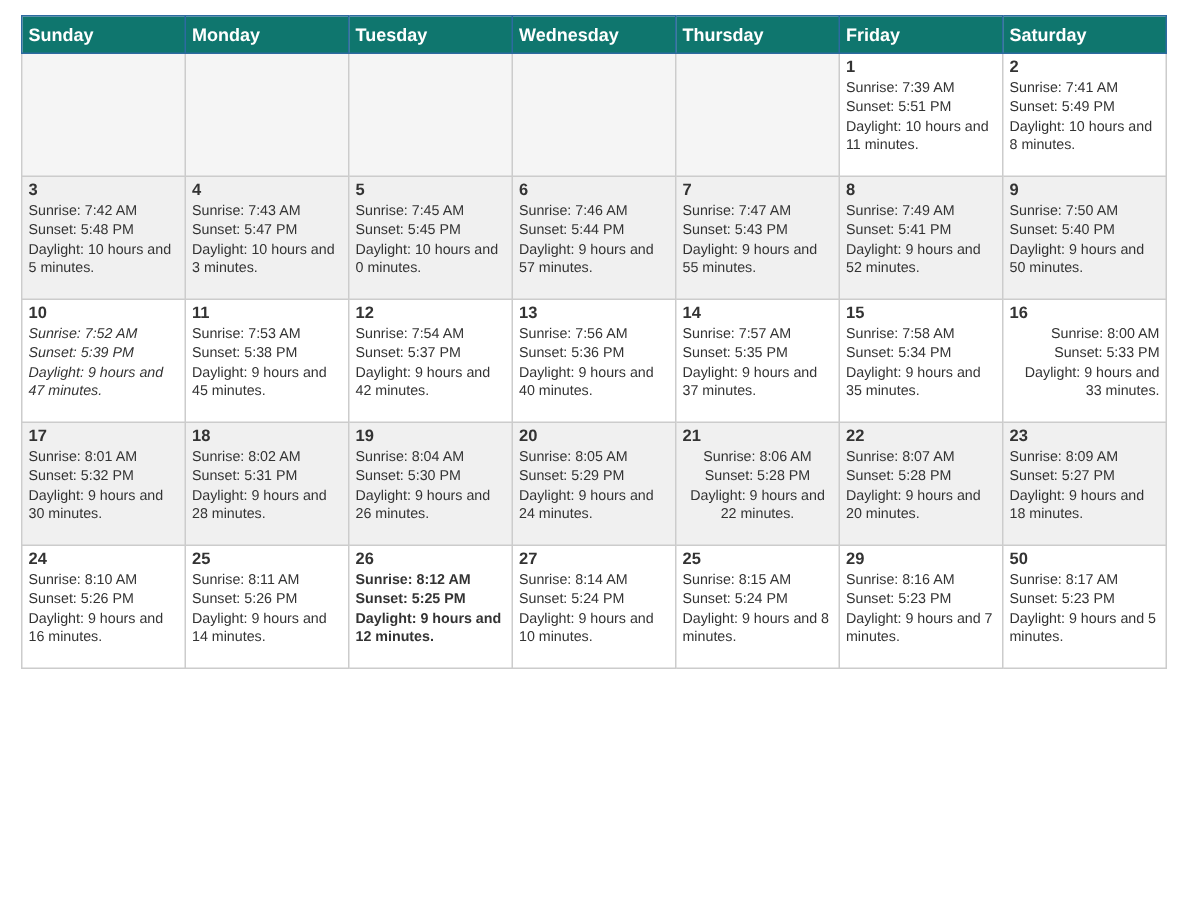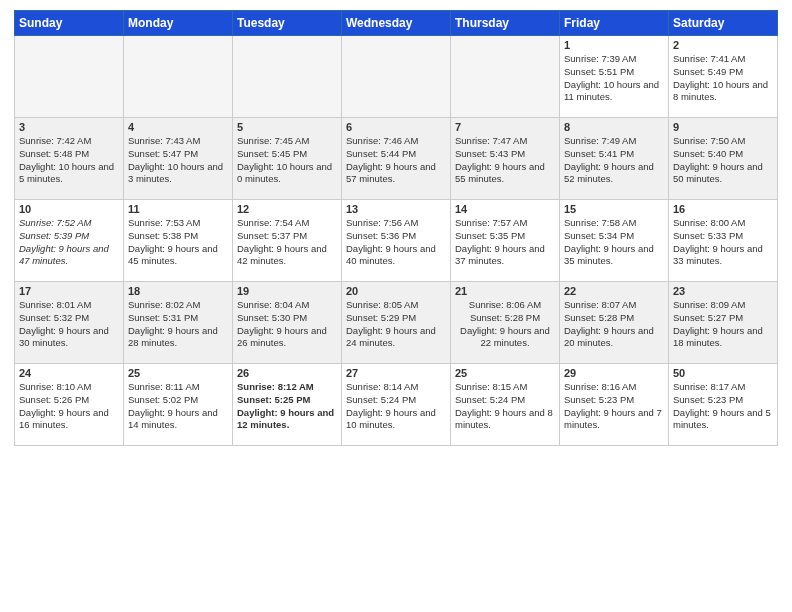--- a/index.html
+++ b/index.html
@@ -40,21 +40,21 @@
     .location {
       font-size: 13px;
       color: #555;
     }
     .calendar {
       width: 100%;
       border-collapse: collapse;
       table-layout: fixed;
     }
     .calendar th {
-      background: #1d4ed8;
+      background: #0f766e;
       color: #fff;
       font-size: 12px;
       font-weight: bold;
       padding: 5px 4px;
       text-align: left;
       border: 1px solid #2d6aa0;
     }
     .calendar td {
       vertical-align: top;
       border: 1px solid #ccc;
@@ -193,21 +193,21 @@
 Daylight: 9 hours and 37 minutes.</div>
           </td>
           <td>
             <span class="day-num">15</span>
             <div class="day-info" style="white-space: pre-line;">Sunrise: 7:58 AM
 Sunset: 5:34 PM
 Daylight: 9 hours and 35 minutes.</div>
           </td>
           <td>
             <span class="day-num">16</span>
-            <div class="day-info" style="white-space: pre-line;">Sunrise: 8:00 AM
+            <div class="day-info" style="white-space: pre-line; text-align: right;">Sunrise: 8:00 AM
 Sunset: 5:33 PM
 Daylight: 9 hours and 33 minutes.</div>
           </td>
         </tr>
         <tr>
           <td class="shaded">
             <span class="day-num">17</span>
             <div class="day-info" style="white-space: pre-line;">Sunrise: 8:01 AM
 Sunset: 5:32 PM
 Daylight: 9 hours and 30 minutes.</div>
@@ -252,21 +252,21 @@
         <tr>
           <td>
             <span class="day-num">24</span>
             <div class="day-info" style="white-space: pre-line;">Sunrise: 8:10 AM
 Sunset: 5:26 PM
 Daylight: 9 hours and 16 minutes.</div>
           </td>
           <td>
             <span class="day-num">25</span>
             <div class="day-info" style="white-space: pre-line;">Sunrise: 8:11 AM
-Sunset: 5:02 PM
+Sunset: 5:26 PM
 Daylight: 9 hours and 14 minutes.</div>
           </td>
           <td>
             <span class="day-num">26</span>
             <div class="day-info" style="white-space: pre-line; font-weight: bold;">Sunrise: 8:12 AM
 Sunset: 5:25 PM
 Daylight: 9 hours and 12 minutes.</div>
           </td>
           <td>
             <span class="day-num">27</span>

